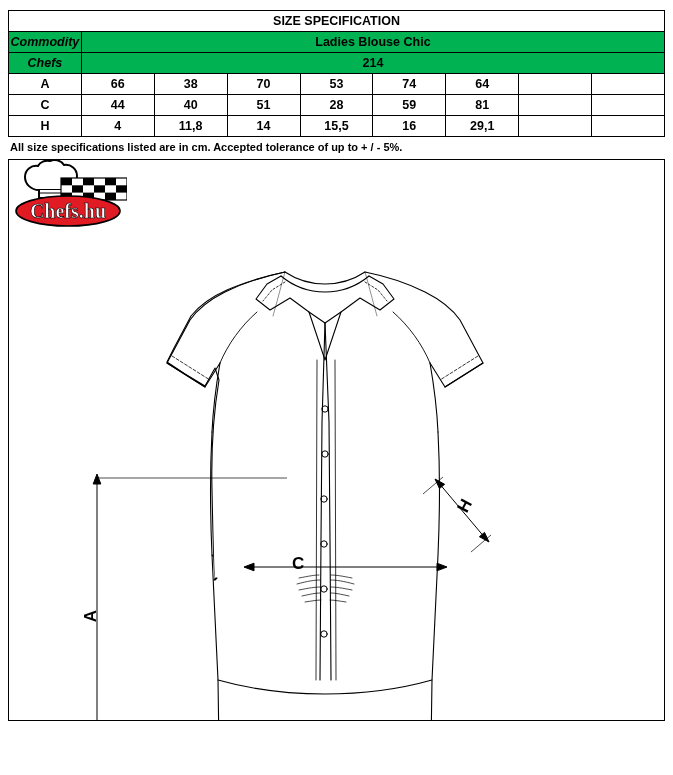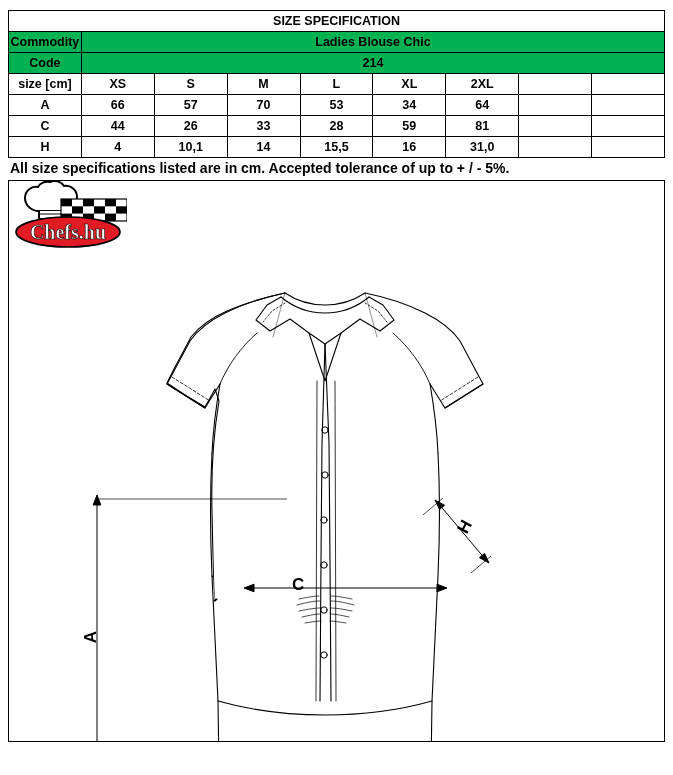--- a/index.html
+++ b/index.html
@@ -45,26 +45,27 @@
     font-weight: bold;
     height: 21px;
     line-height: 21px;
   }
   .green {
     background: #00b251 !important;
   }
   .lbl {
     text-align: left;
     padding-left: 4px;
+    font-style: italic;
   }
   .row-label {
     text-align: center;
   }
   .note {
-    font-size: 14px;
+    font-size: 11px;
     font-weight: bold;
     margin: 4px 0 6px 2px;
     line-height: 12px;
   }
 
   
   .drawing {
     position: relative;
     width: 657px;
     height: 562px;
@@ -119,65 +120,54 @@
   <table class="spec">
     <tbody>
       <tr class="title-row">
         <td colspan="9">SIZE SPECIFICATION</td>
       </tr>
       <tr>
         <td class="green lbl" style="width:118px">Commodity</td>
         <td class="green" colspan="8">Ladies Blouse Chic</td>
       </tr>
       <tr>
-        <td class="green lbl">Code</td>
+        <td class="green lbl">Chefs</td>
         <td class="green" colspan="8">214</td>
-      </tr>
-      <tr>
-        <td>size [cm]</td>
-        <td style="width:67px">XS</td>
-        <td style="width:67px">S</td>
-        <td style="width:67px">M</td>
-        <td style="width:67px">L</td>
-        <td style="width:67px">XL</td>
-        <td style="width:67px">2XL</td>
-        <td style="width:67px"></td>
-        <td style="width:67px"></td>
       </tr>
 
       <tr>
         <td class="row-label">A</td>
         <td>66</td>
-        <td>57</td>
+        <td>38</td>
         <td>70</td>
         <td>53</td>
-        <td>34</td>
+        <td>74</td>
         <td>64</td>
         <td></td>
         <td></td>
       </tr>
       <tr>
         <td class="row-label">C</td>
         <td>44</td>
-        <td>26</td>
-        <td>33</td>
+        <td>40</td>
+        <td>51</td>
         <td>28</td>
         <td>59</td>
         <td>81</td>
         <td></td>
         <td></td>
       </tr>
       <tr>
         <td class="row-label">H</td>
         <td>4</td>
-        <td>10,1</td>
+        <td>11,8</td>
         <td>14</td>
         <td>15,5</td>
         <td>16</td>
-        <td>31,0</td>
+        <td>29,1</td>
         <td></td>
         <td></td>
       </tr>
     </tbody>
   </table>
 
   <div class="note">All size specifications listed are in cm. Accepted tolerance of up to + / - 5%.</div>
 
   <div class="drawing">
 

